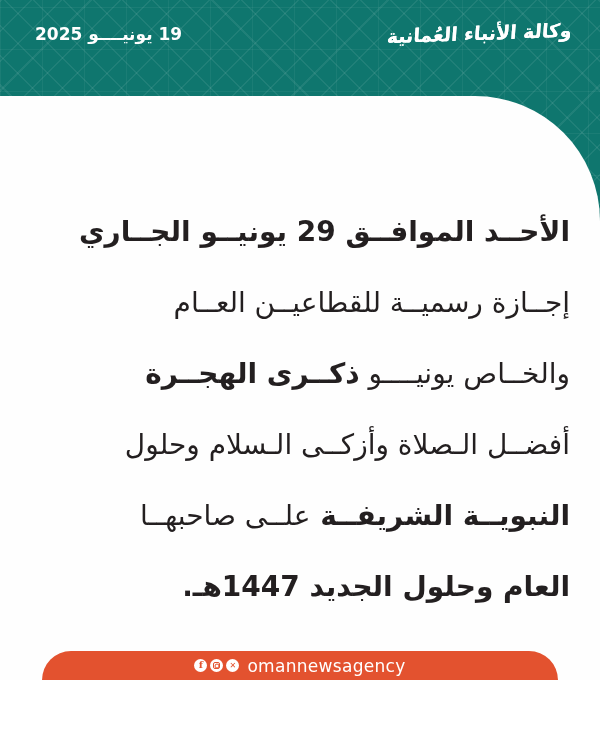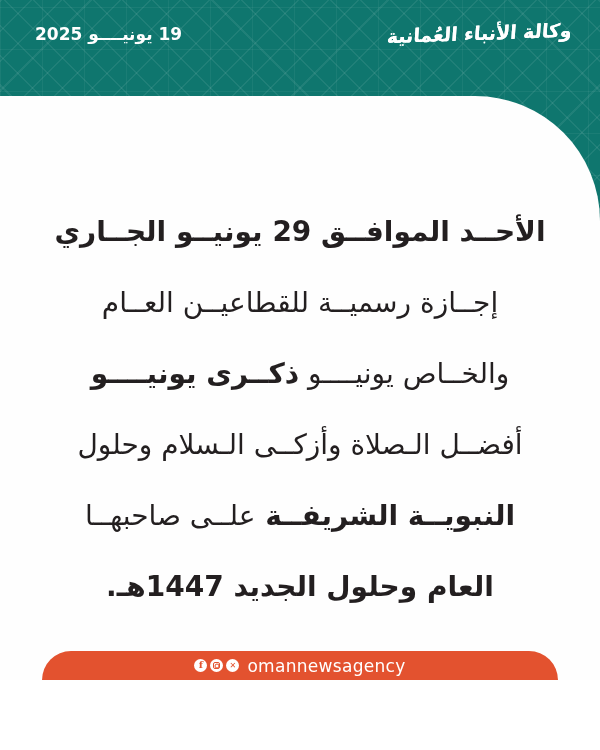--- a/index.html
+++ b/index.html
@@ -57,21 +57,21 @@
   .card {
     position: absolute;
     left: 0; right: 0;
     top: 96px; bottom: 0;
     background: #FEFEFE;
     border-top-right-radius: 125px;
     z-index: 2;
   }
   .announcement {
     direction: rtl;
-    text-align: center;
+    text-align: right;
     color: #231F20;
     padding: 100px 30px 0 30px;
   }
   .line {
     font-size: 28px;
     line-height: 71px;
     white-space: nowrap;
   }
   .seg-bold    { font-weight: bold; }
   .seg-regular { font-weight: normal; margin-top: 20px; }
@@ -141,21 +141,21 @@
 
   <div class="card">
     <div class="announcement">
       <div class="line">
         <span class="seg-bold">الأحــد الموافــق 29 يونيــو الجــاري</span>
       </div>
       <div class="line">
         <span class="seg-regular">إجــازة رسميــة للقطاعيــن العــام</span>
       </div>
       <div class="line">
-        <span class="seg-regular">والخــاص يونيــــو </span><span class="seg-bold">ذكــرى يونيــــو</span>
+        <span class="seg-regular">والخــاص يونيــــو </span><span class="seg-bold">ذكــرى الهجــرة</span>
       </div>
       <div class="line">
         <span class="seg-regular">أفضــل الـصلاة وأزكــى الـسلام وحلول</span>
       </div>
       <div class="line">
         <span class="seg-bold">النبويــة الشريفــة </span><span class="seg-regular">علــى صاحبهــا</span>
       </div>
       <div class="line">
         <span class="seg-bold">العام وحلول الجديد 1447هـ.</span>
       </div>

